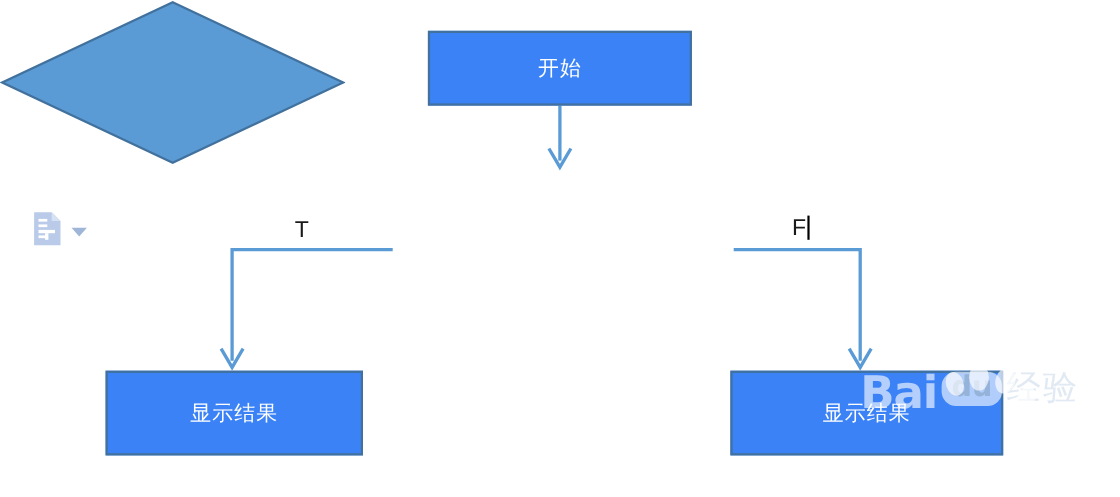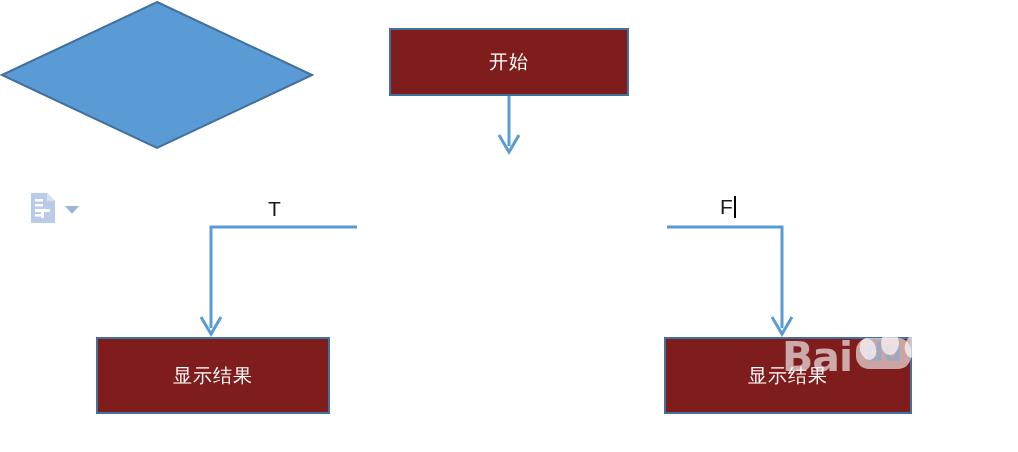--- a/index.html
+++ b/index.html
@@ -25,21 +25,21 @@
     display: flex;
     align-items: center;
     justify-content: center;
     color: #ffffff;
     font-family: "DejaVu Sans", "Liberation Sans", sans-serif;
     font-size: 19px;
     letter-spacing: 1px;
     white-space: nowrap;
   }
   .rect {
-    background: #7f1d1d;
+    background: #3b82f6;
     border: 2px solid #41719c;
   }
 
   
   #start-node { left: 389px; top: 28px; width: 240px; height: 68px; }
 
   
   #decision-node {
     left: 355px; top: 153px; width: 314px; height: 150px;
   }
@@ -216,20 +216,21 @@
         <rect x="11" y="20" width="3" height="6" fill="#ffffff"></rect>
       </svg>
     </span>
     <span id="paste-chevron"></span>
   </div>
 
   <div id="watermark">
     <div id="watermark-row">
       <span id="watermark-bai">Bai</span>
       <span id="watermark-du">du</span>
+      <span id="watermark-jingyan-cn">经验</span>
       <svg id="watermark-paw" width="92" height="46" viewBox="0 0 92 46">
         <ellipse cx="16" cy="15" rx="8" ry="11" fill="rgba(255,255,255,0.66)" transform="rotate(-18 16 15)"></ellipse>
         <ellipse cx="38" cy="9" rx="9" ry="12" fill="rgba(255,255,255,0.66)"></ellipse>
         <ellipse cx="62" cy="12" rx="9" ry="12" fill="rgba(255,255,255,0.66)" transform="rotate(16 62 12)"></ellipse>
         <ellipse cx="81" cy="27" rx="8" ry="10" fill="rgba(255,255,255,0.66)" transform="rotate(34 81 27)"></ellipse>
       </svg>
     </div>
   </div>
 
 </div>

